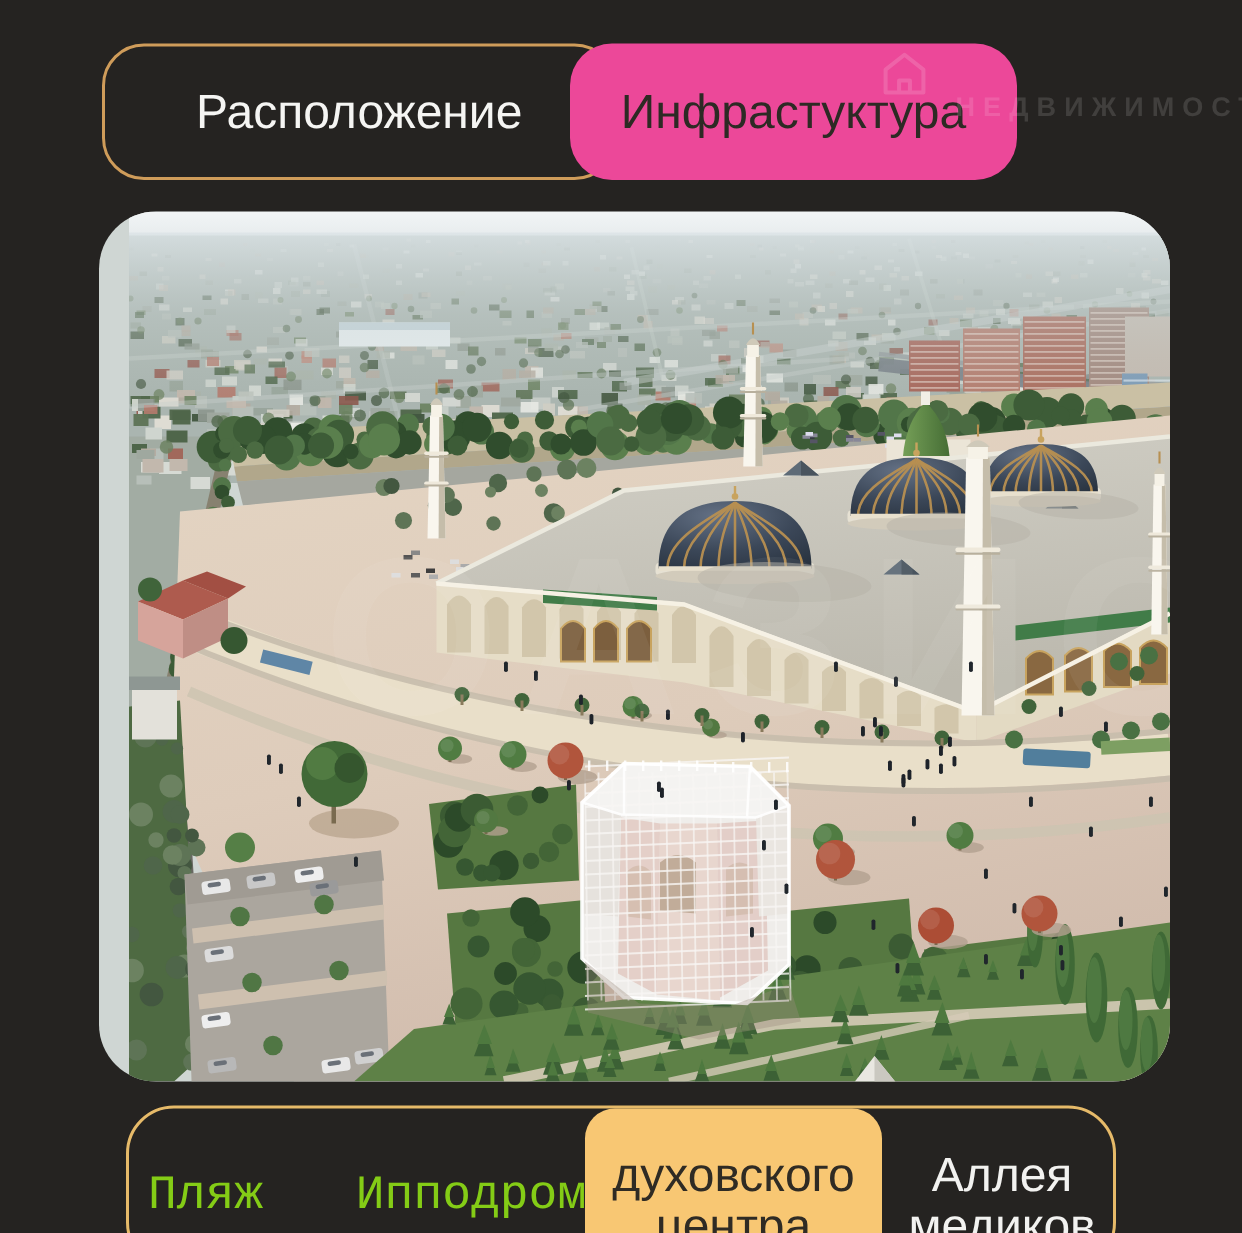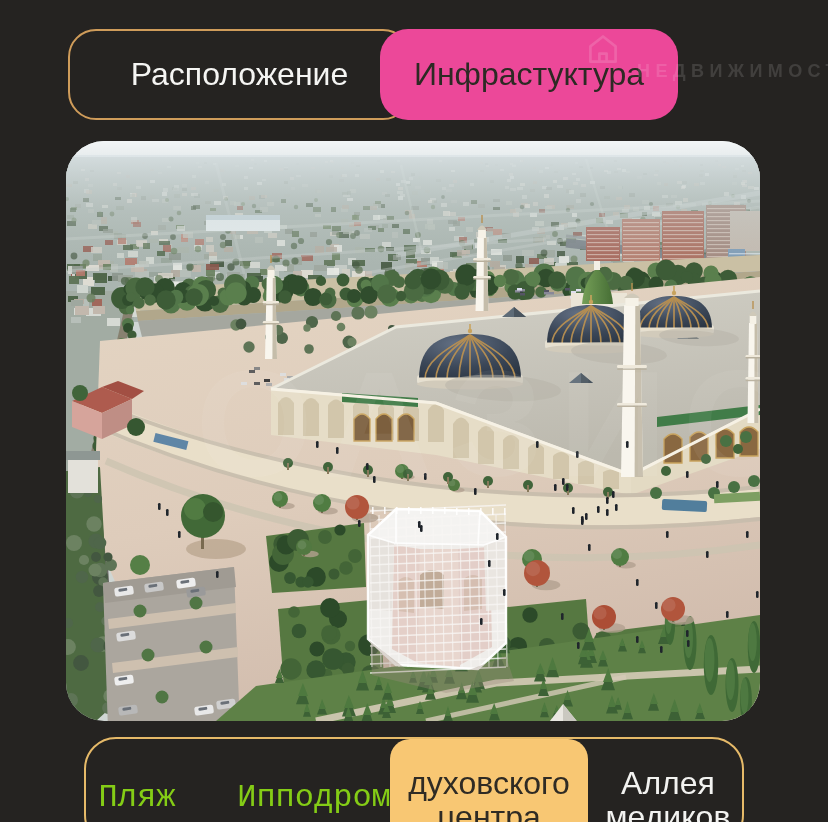--- a/index.html
+++ b/index.html
@@ -9,21 +9,21 @@
  color:#f5f5f3;font-size:32px;}
 .btn2{position:absolute;left:380px;top:29px;width:298px;height:91px;background:#ec4899;
  border-radius:28px;display:flex;align-items:center;justify-content:center;
  color:#2d2a24;font-size:32px;}
 .logo{position:absolute;left:583px;top:24px;width:245px;height:52px;z-index:5;}
 .onrealt{position:absolute;left:50px;top:2px;font-size:33px;font-weight:bold;
  letter-spacing:2px;color:rgba(255,255,255,0.15);}
 .nedv{position:absolute;left:54px;top:37px;font-size:18px;font-weight:bold;
  letter-spacing:5.4px;color:rgba(255,255,255,0.13);}
 .photo{position:absolute;left:66px;top:141px;width:694px;height:580px;border-radius:38px;
- overflow:hidden;background:#cfd6d3;filter:saturate(0.95) blur(0.4px);}
+ overflow:hidden;background:#cfd6d3;filter:saturate(0.95) blur(0.4px);padding-left:20px;}
 .bar{position:absolute;left:84px;top:737px;width:660px;height:110px;border:2px solid #e6ba69;
  border-radius:32px;box-sizing:border-box;}
 .seltab{position:absolute;left:390px;top:739px;width:198px;height:90px;background:#f8c773;
  border-radius:20px 20px 0 0;}
 .tl{position:absolute;color:#84cc16;font-size:32px;text-align:center;transform:translate(-50%,-50%);white-space:nowrap;font-family:Liberation Mono, monospace;}
 .tld{position:absolute;color:#2f2b24;font-size:32px;line-height:34px;text-align:center;transform:translate(-50%,0);white-space:nowrap;}
 </style></head>
 <body>
 <div class="btn1">Расположение</div>
 <div class="btn2">Инфрастуктура</div>

